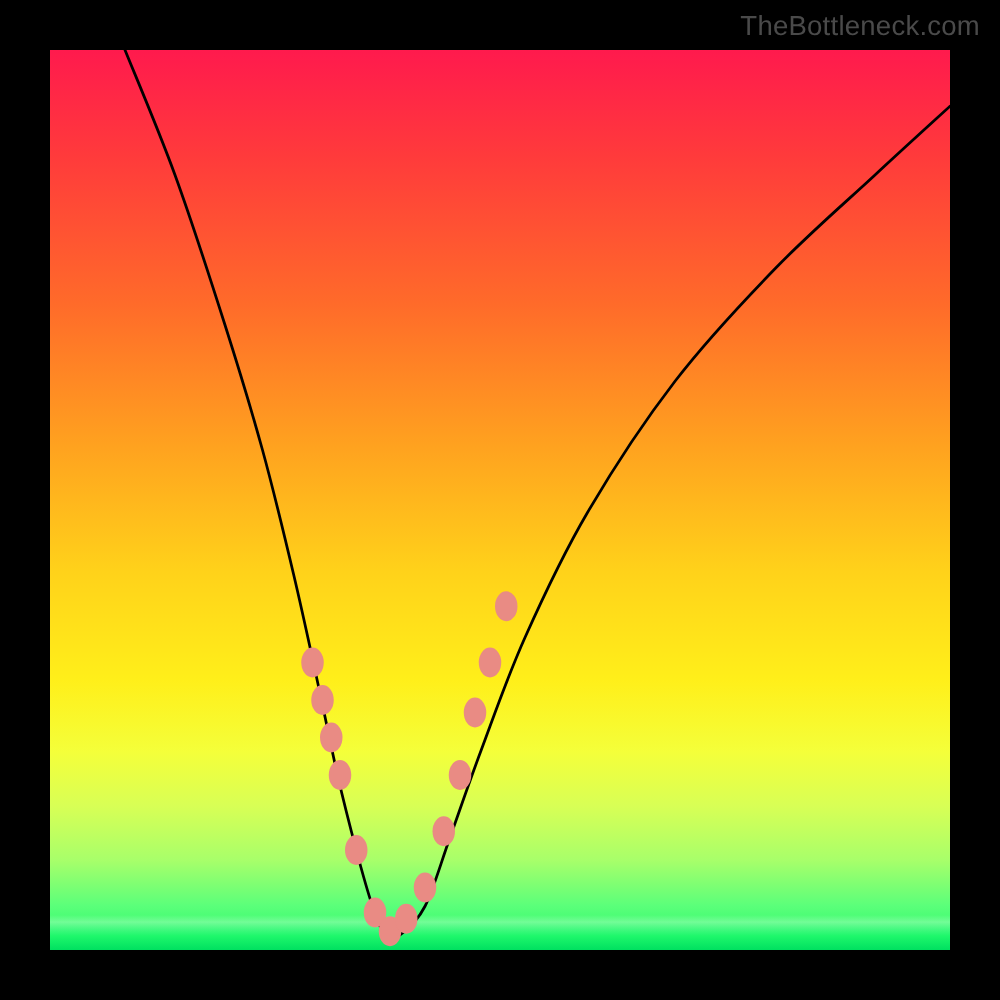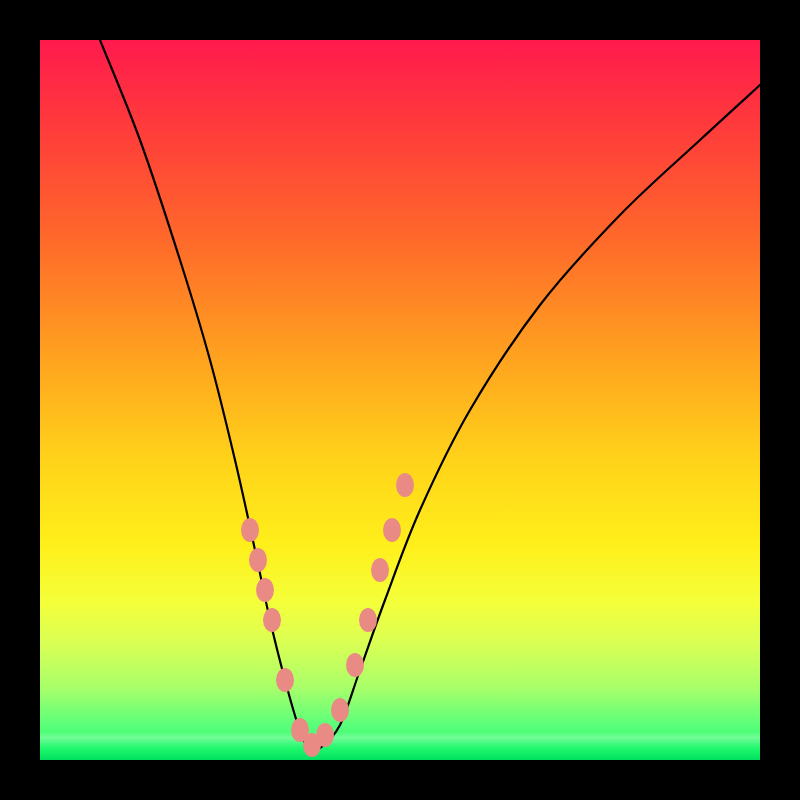--- a/index.html
+++ b/index.html
@@ -64,20 +64,21 @@
     top: 0;
     width: 100%;
     height: 100%;
   }
 </style>
 </head>
 <body>
 
 <div class="frame">
 
+  <div class="watermark">TheBottleneck.com</div>
 
   <div class="plot-area">
     <div class="green-band"></div>
 
     <svg class="curve" viewBox="0 0 720 720" preserveAspectRatio="none">
       <path id="curve-path" fill="none" stroke="#000" stroke-width="2.2" stroke-linecap="round" stroke-linejoin="round" d="M 60 0 C 66.66666666666667 16.666666666666668, 86.66666666666667 63.333333333333336, 100 100 C 113.33333333333333 136.66666666666666, 128.33333333333334 183.33333333333334, 140 220 C 151.66666666666666 256.6666666666667, 160.83333333333334 286.6666666666667, 170 320 C 179.16666666666666 353.3333333333333, 187.5 388.3333333333333, 195 420 C 202.5 451.6666666666667, 209.16666666666666 483.3333333333333, 215 510 C 220.83333333333334 536.6666666666666, 225 558.3333333333334, 230 580 C 235 601.6666666666666, 240.33333333333334 622.5, 245 640 C 249.66666666666666 657.5, 254.16666666666666 673.6666666666666, 258 685 C 261.8333333333333 696.3333333333334, 264.3333333333333 704.1666666666666, 268 708 C 271.6666666666667 711.8333333333334, 274.6666666666667 711.8333333333334, 280 708 C 285.3333333333333 704.1666666666666, 293.3333333333333 698, 300 685 C 306.6666666666667 672, 312.5 650.8333333333334, 320 630 C 327.5 609.1666666666666, 335 586.6666666666666, 345 560 C 355 533.3333333333334, 365.8333333333333 501.6666666666667, 380 470 C 394.1666666666667 438.3333333333333, 410 404.1666666666667, 430 370 C 450 335.8333333333333, 475 297.5, 500 265 C 525 232.5, 553.3333333333334 202.5, 580 175 C 606.6666666666666 147.5, 636.6666666666666 121.66666666666667, 660 100 C 683.3333333333334 78.33333333333333, 710 54.166666666666664, 720 45"></path>
       <g id="marker-group">
           <ellipse cx="210" cy="490" rx="9" ry="12" fill="#e98b84"></ellipse>
           <ellipse cx="218" cy="520" rx="9" ry="12" fill="#e98b84"></ellipse>
           <ellipse cx="225" cy="550" rx="9" ry="12" fill="#e98b84"></ellipse>

